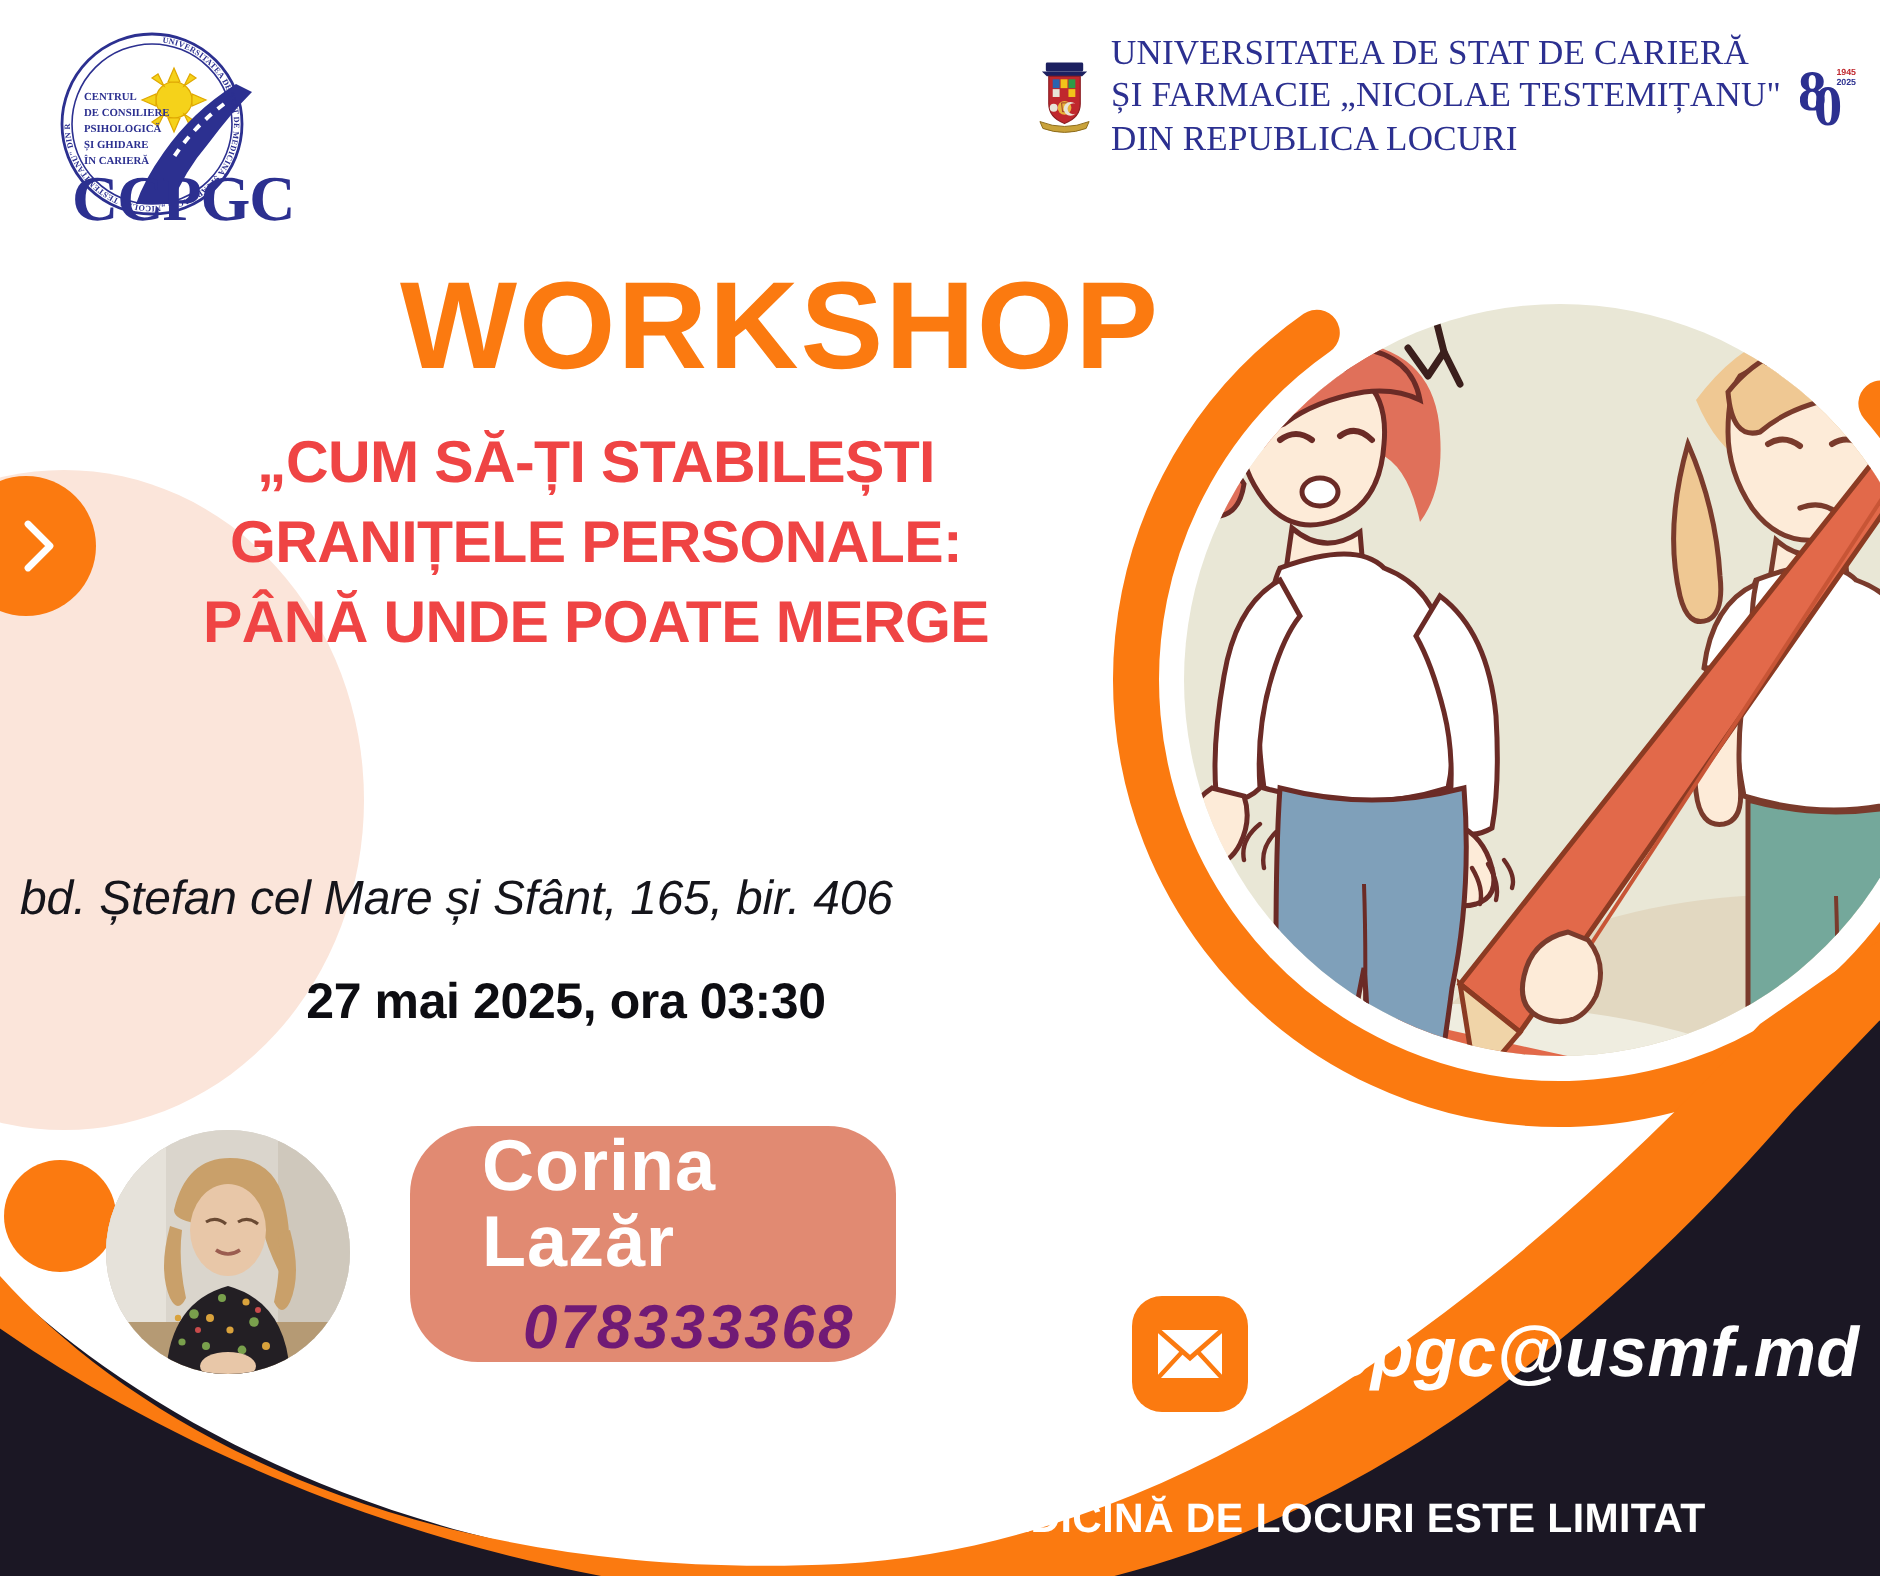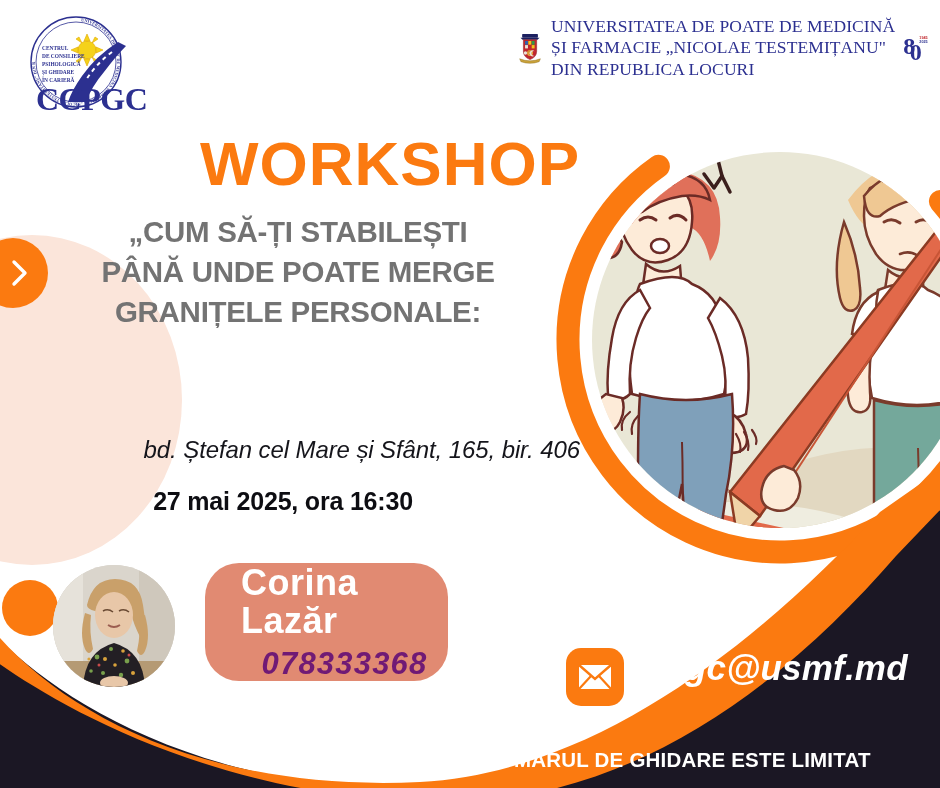--- a/index.html
+++ b/index.html
@@ -78,31 +78,31 @@
     color:#FB7A10;
     font-size:62px;
     font-weight:bold;
     letter-spacing:1px;
     z-index:7;
   }
   .subtitle{
     position:absolute;
     left:20px; top:212px; width:556px;
     text-align:center;
-    color:#737373;
+    color:#ef4444;
     font-size:29.5px;
     font-weight:bold;
     line-height:1.35;
     letter-spacing:-0.3px;
     z-index:7;
   }
   .address{
     position:absolute;
     left:10px; top:436px; width:570px;
-    text-align:right;
+    text-align:left;
     color:#15151b;
     font-size:24px;
     font-style:italic;
     font-weight:500;
     letter-spacing:-0.1px;
     z-index:7;
   }
   .datetime{
     position:absolute;
     left:10px; top:487px; width:546px;
@@ -151,21 +151,21 @@
     letter-spacing:1.2px;
     margin-top:6px;
     font-style:italic;
   }
 
   
   .mail-row{
     position:absolute;
     left:566px; top:648px;
     z-index:7;
-    display:flex; 
+    display:flex; align-items:center; gap:22px;
   }
   .mail-icon{
     width:58px; height:58px;
     border-radius:15px;
     background:#FB7A10;
     display:flex; align-items:center; justify-content:center;
   }
   .mail-text{
     color:#ffffff;
     font-size:35px;
@@ -353,21 +353,21 @@
       <rect x="17" y="33" width="7" height="8" fill="#E8E4D8"></rect>
       <rect x="25" y="33" width="7" height="8" fill="#C0272D"></rect>
       <rect x="33" y="33" width="7" height="8" fill="#F2C31A"></rect>
       <circle cx="29" cy="52" r="7" fill="#E8B43C"></circle>
       <path d="M26 47 l6 0 l-1 9 l-4 0z" fill="#E8B43C" stroke="#8C1F24" stroke-width="0.8"></path>
       <path d="M40 48 a7 7 0 1 0 0 10 a5.5 5.5 0 1 1 0 -10z" fill="#E8E4D8"></path>
       <circle cx="18" cy="52" r="4" fill="#E8E4D8"></circle>
       <path d="M4 66 q25 10 50 0 l-3 7 q-22 8 -44 0z" fill="#C9A23A" stroke="#8C6A1C" stroke-width="1"></path>
     </svg>
     <div class="usmf-text">
-      <div>UNIVERSITATEA DE POATE DE MEDICINĂ</div>
+      <div>UNIVERSITATEA DE STAT DE CARIERĂ</div>
       <div>ȘI FARMACIE „NICOLAE TESTEMIȚANU"</div>
       <div>DIN REPUBLICA LOCURI</div>
     </div>
 
     <svg width="62" height="76" viewBox="0 0 62 76">
       <text x="-2" y="52" font-family="Liberation Serif, serif" font-size="58" font-weight="bold" fill="#2C3090">8</text>
       <text x="14" y="68" font-family="Liberation Serif, serif" font-size="58" font-weight="bold" fill="#2C3090">0</text>
       <text x="37" y="17" font-family="Liberation Sans, sans-serif" font-size="9" font-weight="bold" fill="#C0272D">1945</text>
       <text x="37" y="27" font-family="Liberation Sans, sans-serif" font-size="9" font-weight="bold" fill="#2C3090">2025</text>
     </svg>
@@ -376,26 +376,26 @@
   <div class="chevron-badge">
     <svg width="20" height="28" viewBox="0 0 20 28">
       <path d="M4 3 L15 14 L4 25" fill="none" stroke="#ffffff" stroke-width="3.4" stroke-linecap="round" stroke-linejoin="round"></path>
     </svg>
   </div>
 
   <div class="workshop">WORKSHOP</div>
 
   <div class="subtitle">
     <div>„CUM SĂ-ȚI STABILEȘTI</div>
+    <div>GRANIȚELE PERSONALE:</div>
     <div>PÂNĂ UNDE POATE MERGE</div>
-    <div>GRANIȚELE PERSONALE:</div>
   </div>
 
   <div class="address">bd. Ștefan cel Mare și Sfânt,  165, bir. 406</div>
-  <div class="datetime">27 mai 2025, ora 16:30</div>
+  <div class="datetime">27 mai 2025, ora 03:30</div>
 
   <div class="avatar">
     <svg width="122" height="122" viewBox="0 0 122 122">
       <rect width="122" height="122" fill="#DAD5CC"></rect>
       <rect x="0" y="0" width="30" height="122" fill="#E6E2DA"></rect>
       <rect x="86" y="0" width="36" height="122" fill="#CFC8BC"></rect>
       <rect x="0" y="96" width="122" height="26" fill="#B59A74"></rect>
 
       <path d="M34 40 q6 -26 28 -26 q24 0 28 26 q4 20 -2 34 q-8 -16 -10 -26 q-20 6 -36 -2 q-8 -2 -8 -6z" fill="#C9A06A"></path>
       <path d="M32 48 q-6 22 0 36 q4 8 8 0 q-4 -18 -2 -34z" fill="#C9A06A"></path>
@@ -442,15 +442,15 @@
     <div class="mail-icon">
       <svg width="34" height="26" viewBox="0 0 34 26">
         <rect x="1" y="1" width="32" height="24" rx="1.5" fill="#ffffff"></rect>
         <path d="M1 1 L17 15 L33 1" fill="none" stroke="#FB7A10" stroke-width="2.4"></path>
         <path d="M1 25 L13 12 M33 25 L21 12" fill="none" stroke="#FB7A10" stroke-width="2.2"></path>
       </svg>
     </div>
     <div class="mail-text">ccpgc@usmf.md</div>
   </div>
 
-  <div class="footnote">* NUMĂRUL DE GHIDARE ESTE LIMITAT</div>
+  <div class="footnote">* MEDICINĂ DE LOCURI ESTE LIMITAT</div>
 
 </div>
 
 </body></html>

